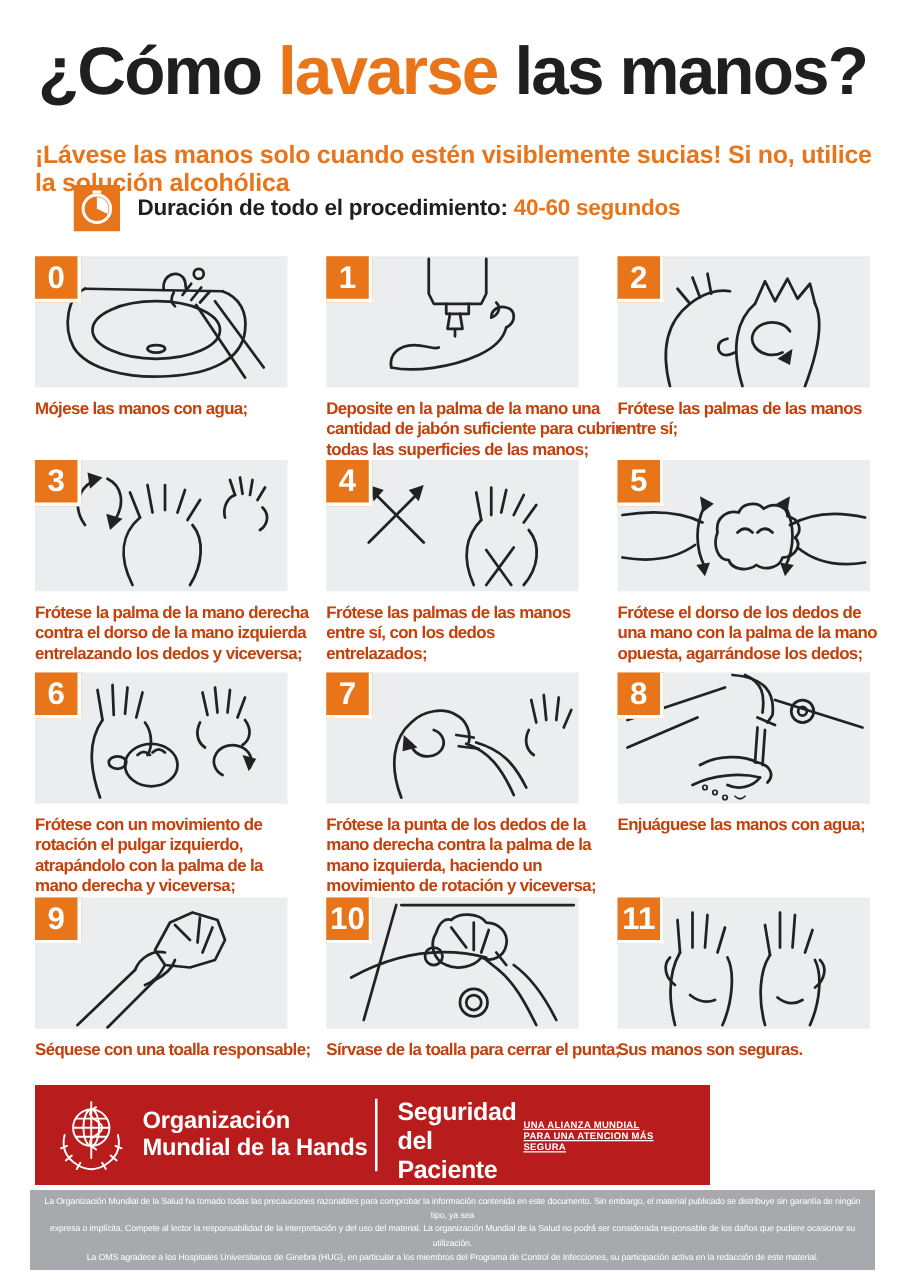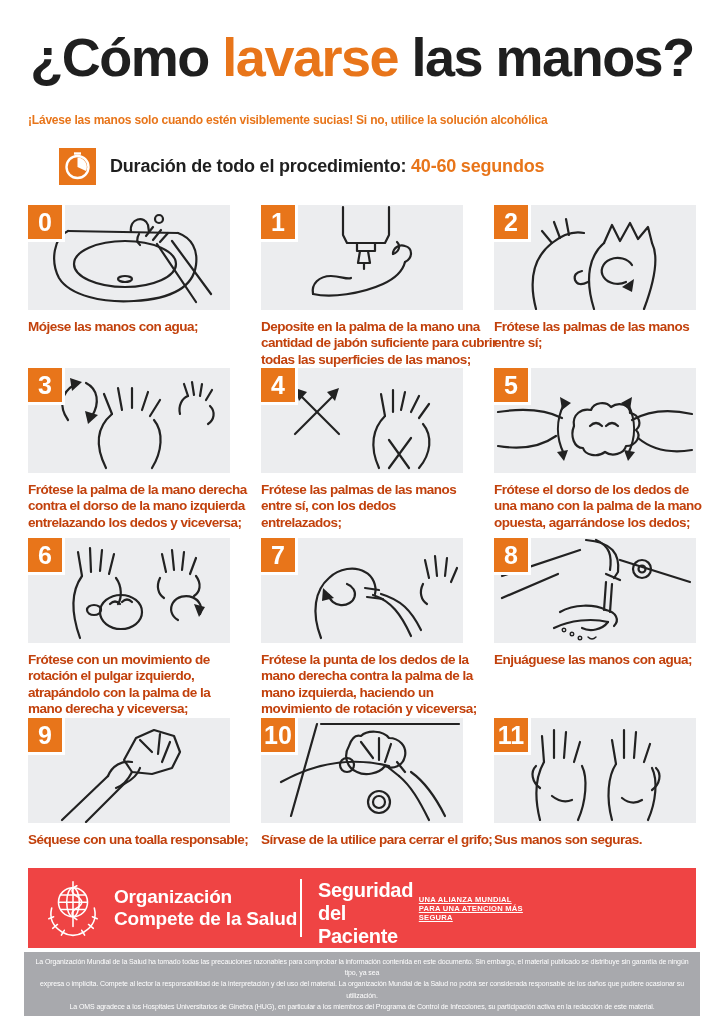--- a/index.html
+++ b/index.html
@@ -7,21 +7,21 @@
        font-family:"Liberation Sans", sans-serif;color:#1f1f1f;}
   .poster{position:relative;width:724px;height:1024px;background:#fff;}
 
   
   .title{position:absolute;top:26px;left:0;right:0;text-align:center;
          font-size:54px;font-weight:700;letter-spacing:-1.5px;color:#1f1f1f;}
   .title .hl{color:#E8751A;}
 
   
   .subtitle{position:absolute;top:113px;left:28px;right:20px;
-            font-size:12px;font-weight:700;color:#E8751A;letter-spacing:-0.2px;}
+            font-size:20px;font-weight:700;color:#E8751A;letter-spacing:-0.2px;}
 
   
   .duration{position:absolute;top:148px;left:30px;display:flex;align-items:center;gap:14px;margin-left:29px;}
   .clock-box{width:37px;height:37px;background:#E8751A;display:flex;align-items:center;justify-content:center;}
   .duration-text{font-size:18px;font-weight:700;letter-spacing:-0.2px;}
   .duration-text .val{color:#E8751A;}
 
   
   .grid{position:absolute;top:205px;left:28px;width:668px;display:grid;
         grid-template-columns:202px 202px 202px;column-gap:31px;
@@ -30,21 +30,21 @@
   .panel{position:relative;width:202px;height:105px;background:#ECEDEF;}
   .panel svg{display:block;width:202px;height:105px;}
   .stepnum{position:absolute;top:0;left:0;width:34px;height:34px;background:#E8751A;
            border-right:3px solid #fff;border-bottom:3px solid #fff;
            color:#fff;font-size:25px;font-weight:700;
            display:flex;align-items:center;justify-content:center;}
   .caption{margin-top:9px;width:238px;font-size:13.5px;font-weight:700;
            line-height:1.22;letter-spacing:-0.5px;white-space:pre-line;color:#c2410c;}
 
   
-  .footer{position:absolute;top:868px;left:28px;width:668px;height:80px;background:#ef4444;
+  .footer{position:absolute;top:868px;left:28px;width:540px;height:80px;background:#b91c1c;
           display:flex;align-items:center;color:#fff;}
   .f-left{display:flex;align-items:center;gap:10px;padding-left:14px;width:258px;}
   .who-name{font-size:19px;font-weight:700;line-height:1.18;letter-spacing:-0.2px;}
   .f-mid{border-left:2px solid #fff;height:58px;display:flex;flex-direction:row;
          justify-content:center;padding-left:16px;width:212px;}
   .prog-title{font-size:20px;font-weight:700;letter-spacing:-0.3px;}
   .prog-sub{font-size:7.6px;font-weight:700;letter-spacing:0.25px;margin-top:16px;text-decoration:underline;}
   .f-right{border-left:2px solid #fff;height:58px;display:flex;flex-direction:column;
            justify-content:center;padding-left:18px;flex:1;}
   .save-lives{font-size:22px;font-weight:700;letter-spacing:0.5px;}
@@ -286,21 +286,21 @@
           <path d="M88,28 C82,38 86,50 96,54 C104,58 118,56 124,48 C132,52 142,48 144,38 C146,28 138,20 128,20 C122,12 106,12 100,18 C94,16 90,22 88,28 Z"></path>
           <path d="M100,24 L112,40 M118,20 L118,42 M130,26 L124,44"></path>
           <circle cx="86" cy="47" r="7"></circle>
           <path d="M168,102 C158,82 150,68 138,58 M184,98 C174,78 164,64 150,54"></path>
           <path d="M138,58 L128,50 M144,54 L136,44"></path>
           <circle cx="118" cy="84" r="11"></circle>
           <circle cx="118" cy="84" r="6"></circle>
         </svg>
         <div class="stepnum">10</div>
       </div>
-      <div class="caption">Sírvase de la utilice para cerrar el grifo;</div>
+      <div class="caption">Sírvase de la toalla para cerrar el punta;</div>
     </div>
 
     <div class="cell">
       <div class="panel">
         <svg class="art" viewBox="0 0 202 105">
           <path d="M46,102 C40,78 42,58 50,44"></path>
           <path d="M50,44 L48,18 M60,40 L60,12 M70,40 L72,14 M80,44 L86,24"></path>
           <path d="M88,48 C94,60 92,84 84,102"></path>
           <path d="M58,78 q10,8 20,4"></path>
           <path d="M46,70 C38,64 36,54 42,48"></path>
@@ -325,21 +325,21 @@
           <ellipse cx="32" cy="27" rx="6.5" ry="15"></ellipse>
           <path d="M17.5,27 h29 M19.5,19.5 h25 M19.5,34.5 h25"></path>
           <path d="M32,6 V52"></path>
           <path d="M36,10 q-10,5 0,11 q10,6 0,12 q-10,6 0,12"></path>
           <path d="M10,33 q-4,16 11,25 q11,6.5 22,0 q15,-9 11,-25"></path>
           <path d="M12,42 l-5,2 M16,50 l-5,4 M23,56 l-3,5 M41,56 l3,5 M48,50 l5,4 M52,42 l5,2"></path>
         </g>
       </svg>
       <div class="who-name">
         <div>Organización</div>
-        <div>Compete de la Salud</div>
+        <div>Mundial de la Hands</div>
       </div>
     </div>
     <div class="f-mid">
       <div class="prog-title">Seguridad del Paciente</div>
       <div class="prog-sub">UNA ALIANZA MUNDIAL PARA UNA ATENCION MÁS SEGURA</div>
     </div>
   </div>
 
   <div class="disclaimer">La Organización Mundial de la Salud ha tomado todas las precauciones razonables para comprobar la información contenida en este documento. Sin embargo, el material publicado se distribuye sin garantía de ningún tipo, ya sea
 expresa o implícita. Compete al lector la responsabilidad de la interpretación y del uso del material. La organización Mundial de la Salud no podrá ser considerada responsable de los daños que pudiere ocasionar su utilización.

